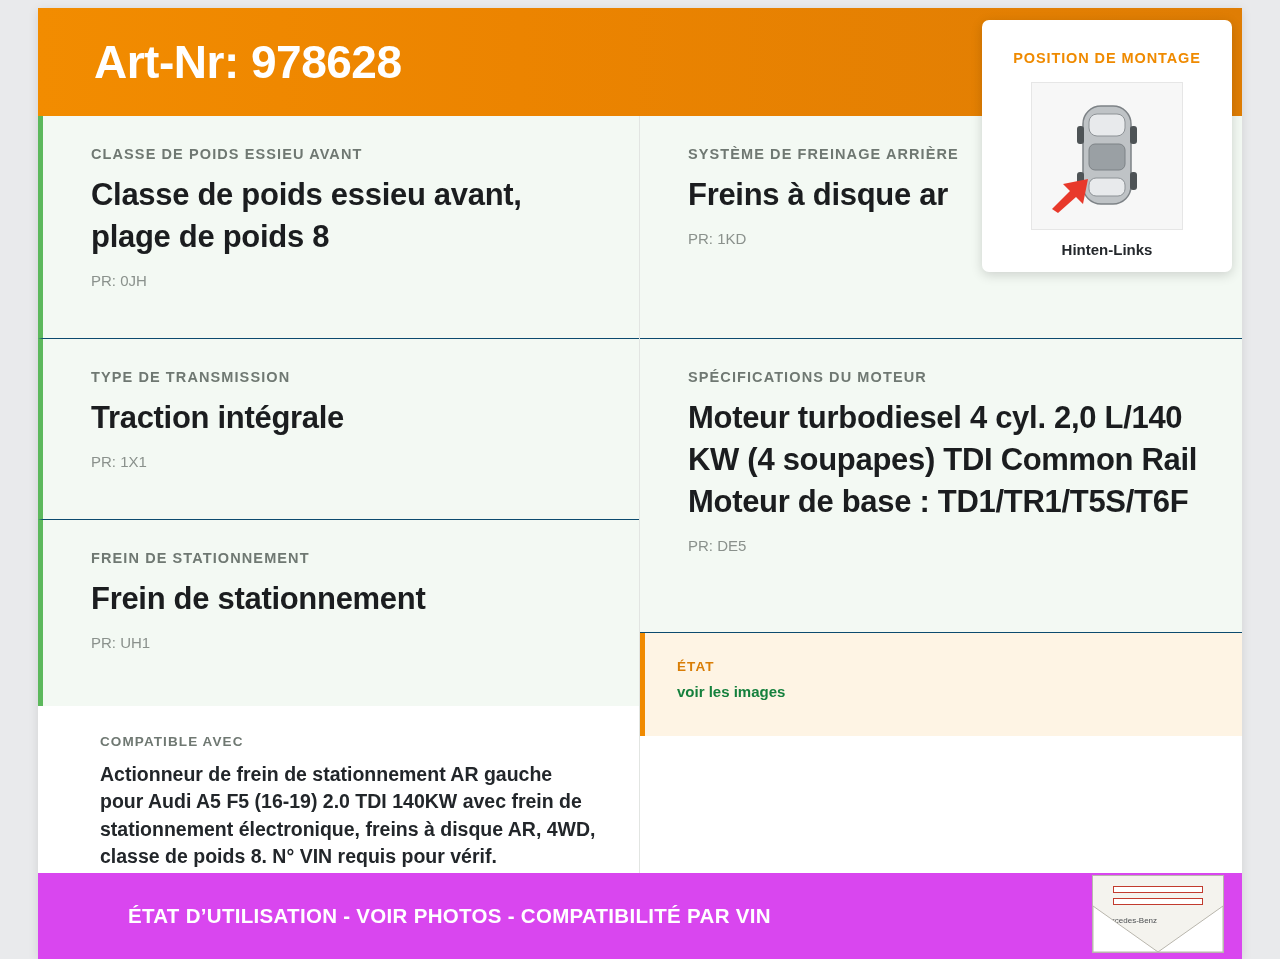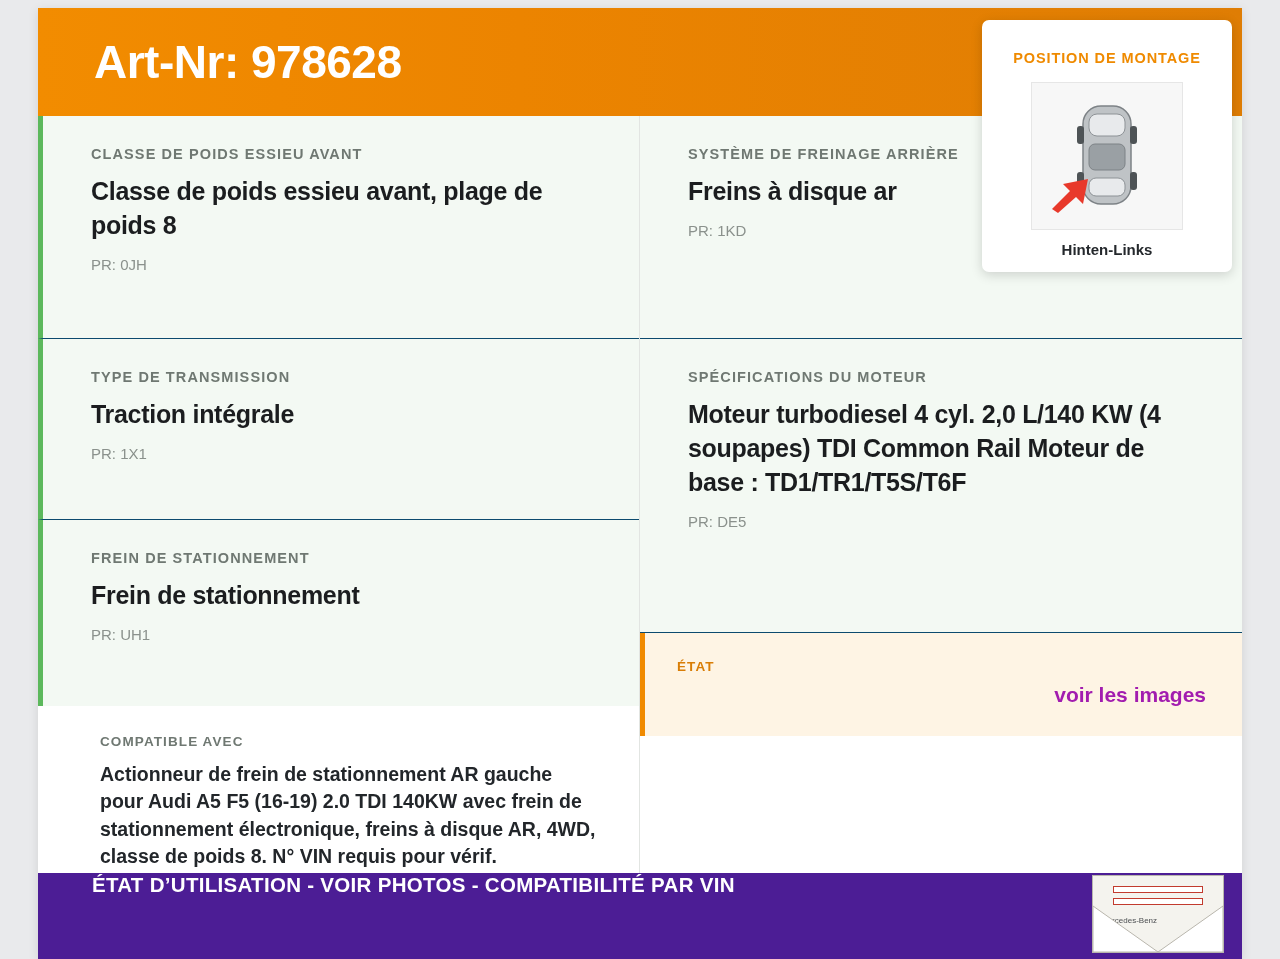--- a/index.html
+++ b/index.html
@@ -65,21 +65,21 @@
   .spec-label {
     color: #6f7872;
     font-size: 14.5px;
     font-weight: bold;
     letter-spacing: 1.1px;
     text-transform: uppercase;
     margin-bottom: 12px;
   }
   .spec-value {
     color: #1b1d1f;
-    font-size: 25px;
+    font-size: 31px;
     font-weight: bold;
     line-height: 1.36;
     letter-spacing: -0.3px;
   }
   .spec-pr {
     color: #8a918c;
     font-size: 15px;
     margin-top: 14px;
   }
   .left-1 { height: 223px; }
@@ -96,24 +96,23 @@
   }
   .state-label {
     color: #d97d06;
     font-size: 13.5px;
     font-weight: bold;
     letter-spacing: 1.1px;
     text-transform: uppercase;
     margin-bottom: 9px;
   }
   .state-value {
-    color: #a21caf;
-    font-size: 21px;
-    font-weight: bold;
-    text-align: right;
+    color: #15803d;
+    font-size: 15px;
+    font-weight: bold;
   }
   
   .compat-row {
     display: flex;
     height: 167px;
     background: #ffffff;
   }
   .compat {
     width: 602px;
     box-sizing: border-box;
@@ -135,24 +134,24 @@
     line-height: 1.41;
   }
   .compat-spacer { flex: 1; }
   
   .footer {
     position: absolute;
     left: 0;
     bottom: 0;
     width: 1204px;
     height: 86px;
-    background: #4c1d95;
+    background: #d946ef;
     display: flex;
-    align-items: flex-start;
-    padding-left: 54px;
+    align-items: center;
+    padding-left: 90px;
     box-sizing: border-box;
   }
   .footer-text {
     color: #ffffff;
     font-size: 20.5px;
     font-weight: bold;
     letter-spacing: 0.3px;
   }
   .footer-stamp {
     position: absolute;

